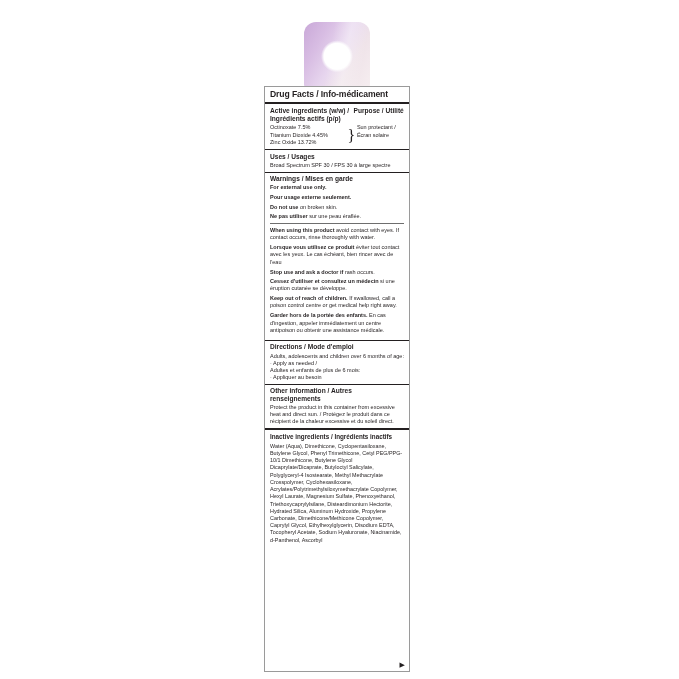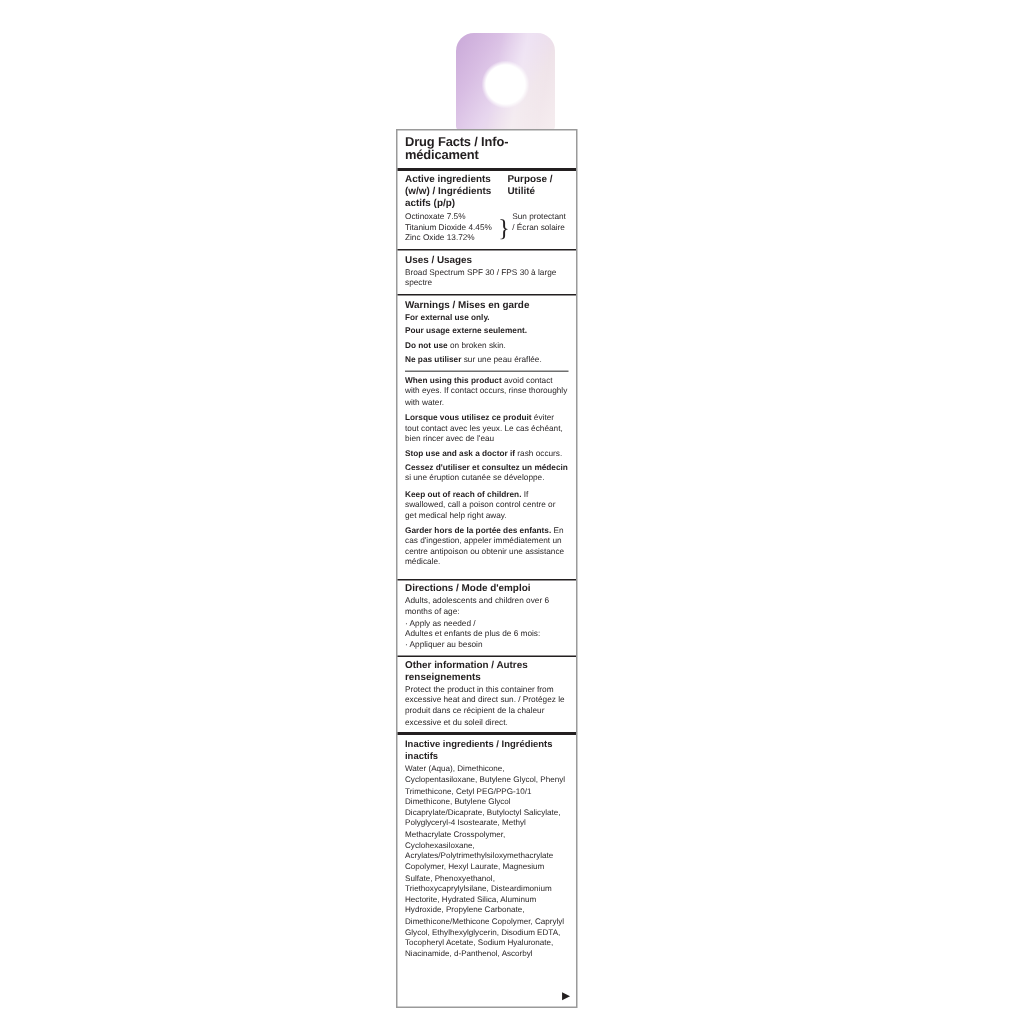--- a/index.html
+++ b/index.html
@@ -42,21 +42,21 @@
     left: 0; top: 0; right: 0; bottom: 0;
     border-radius: 12px 12px 4px 4px;
     background: linear-gradient(100deg, rgba(255,255,255,0.0) 40%, rgba(255,255,255,0.35) 62%, rgba(255,255,255,0.0) 85%);
   }
 
   
   #label {
     position: absolute;
     left: 0px;
     top: 64px;
-    width: 121px;
+    width: 146px;
     height: 586px;
     background: #ffffff;
     border: 1px solid #9a9a9a;
     box-sizing: border-box;
   }
 
   
   .facts-title {
     font-size: 8.6px;
     font-weight: bold;

